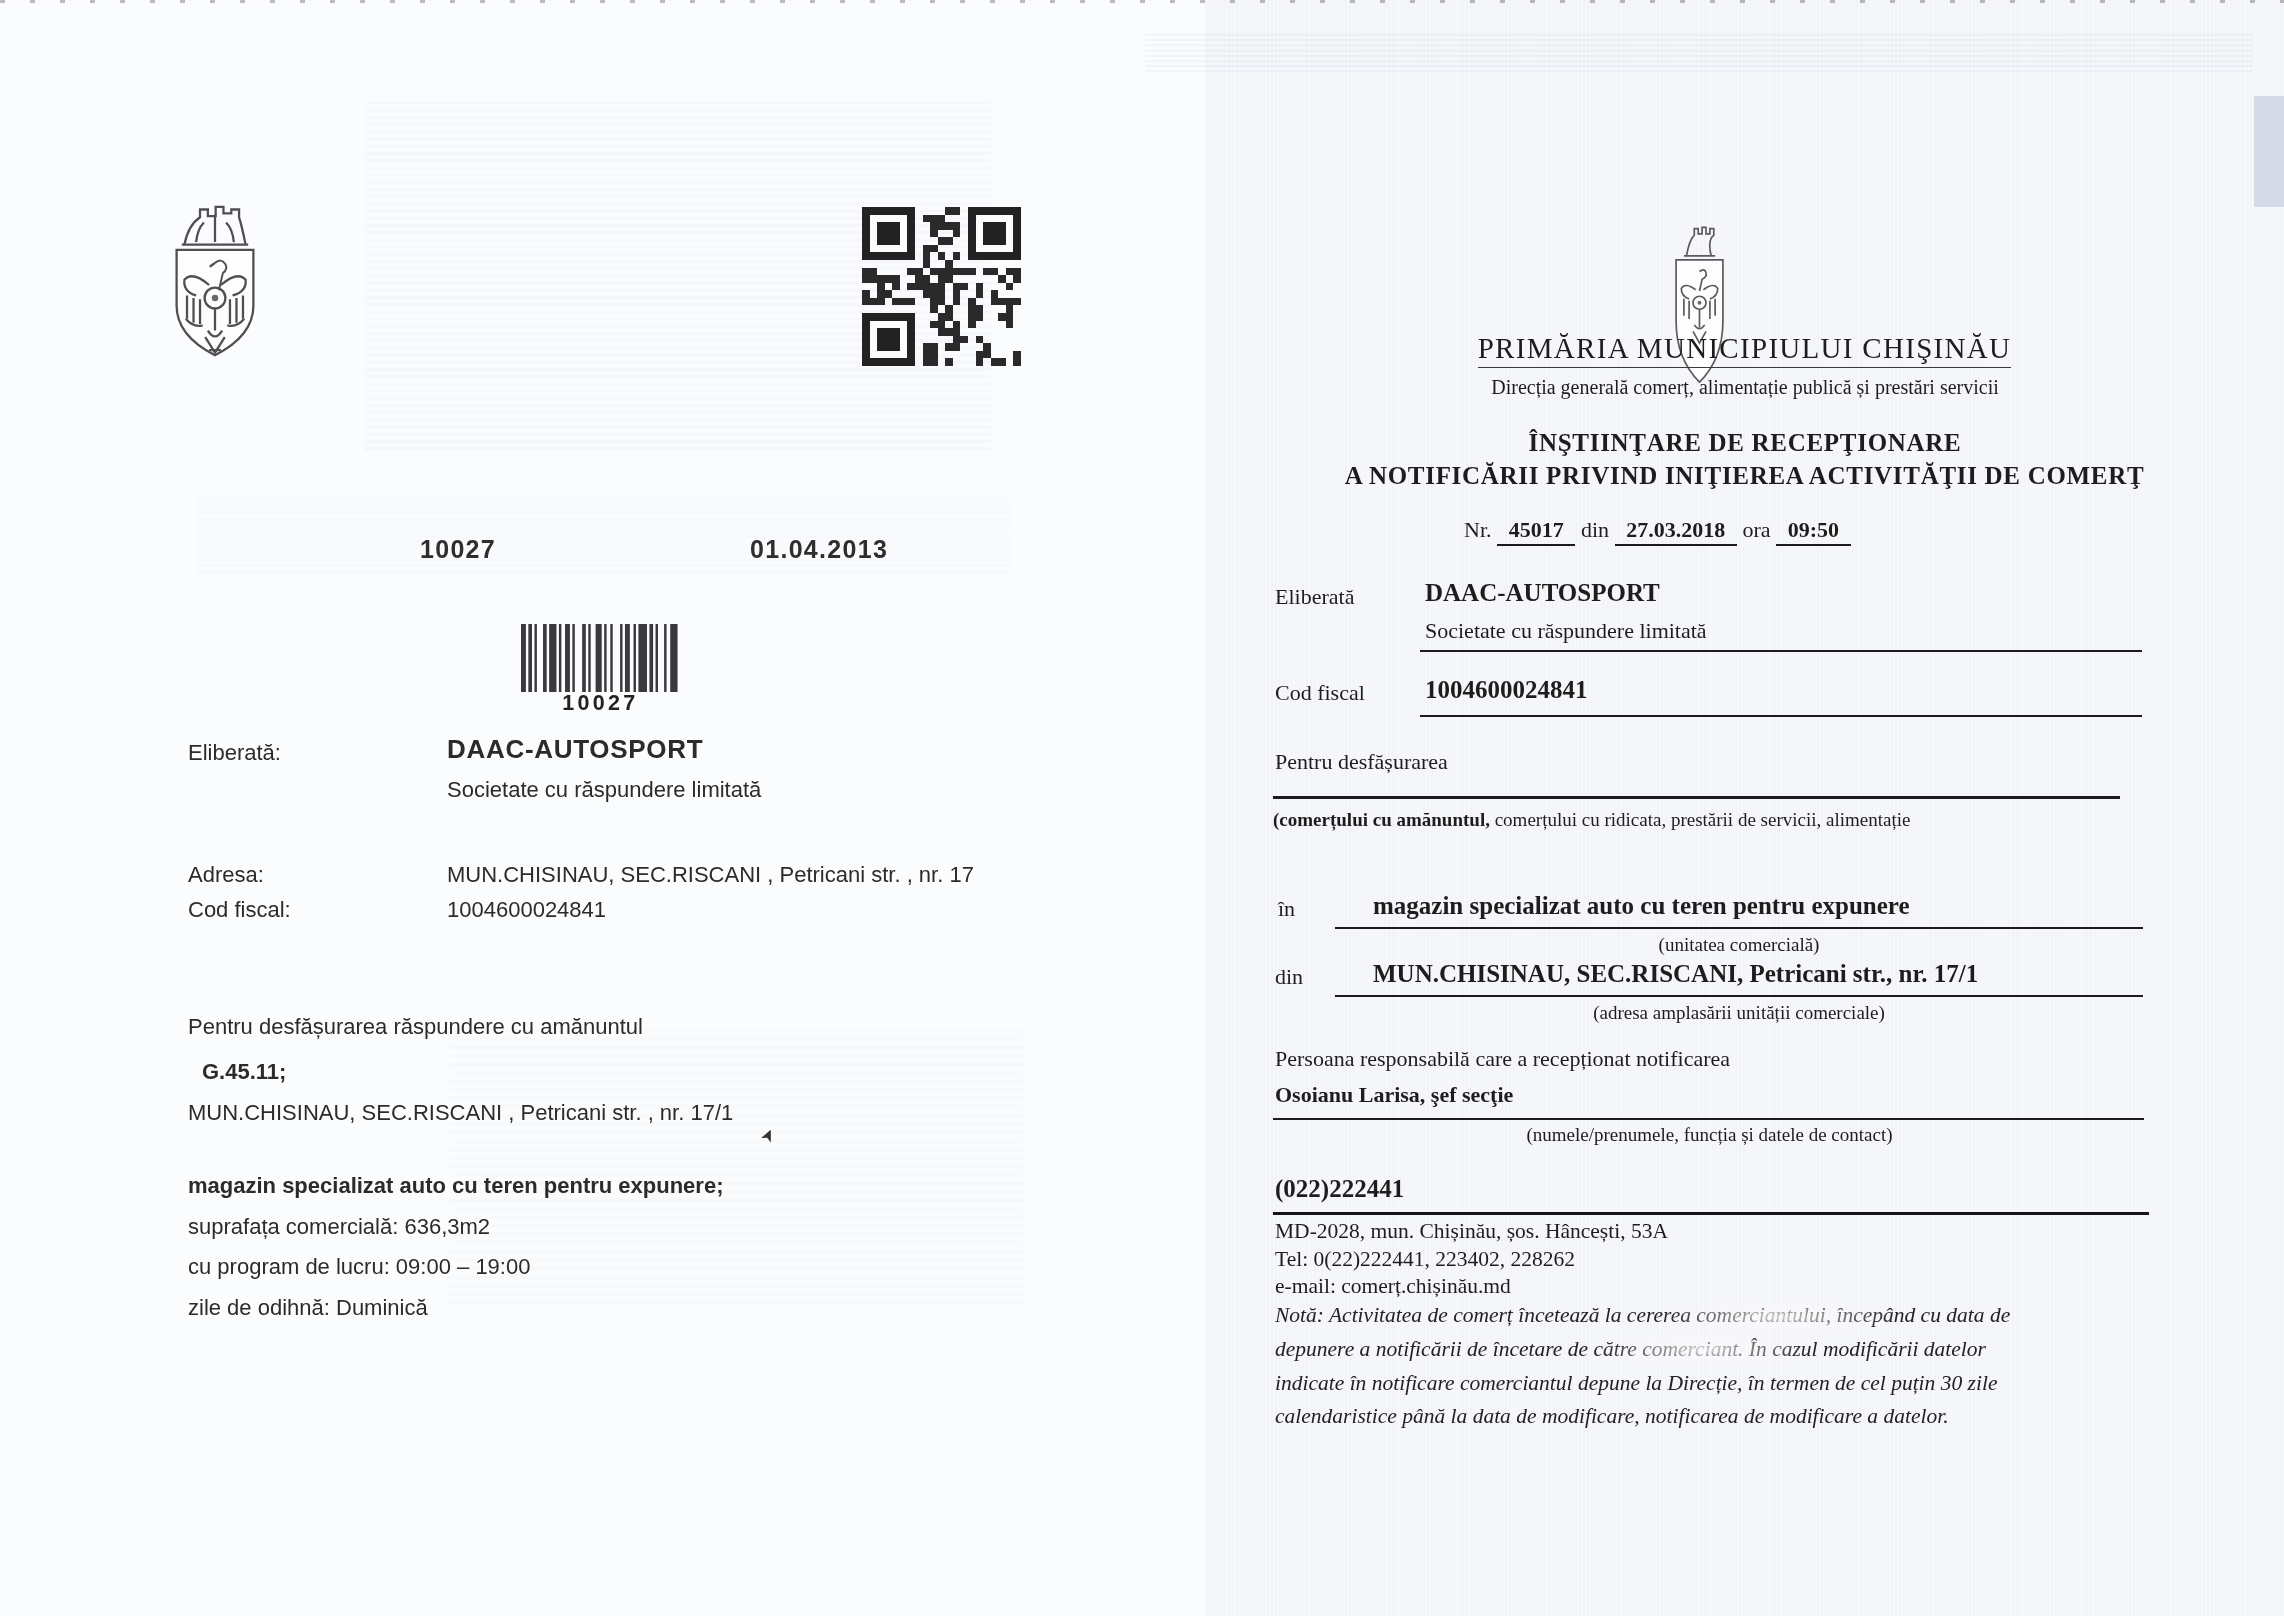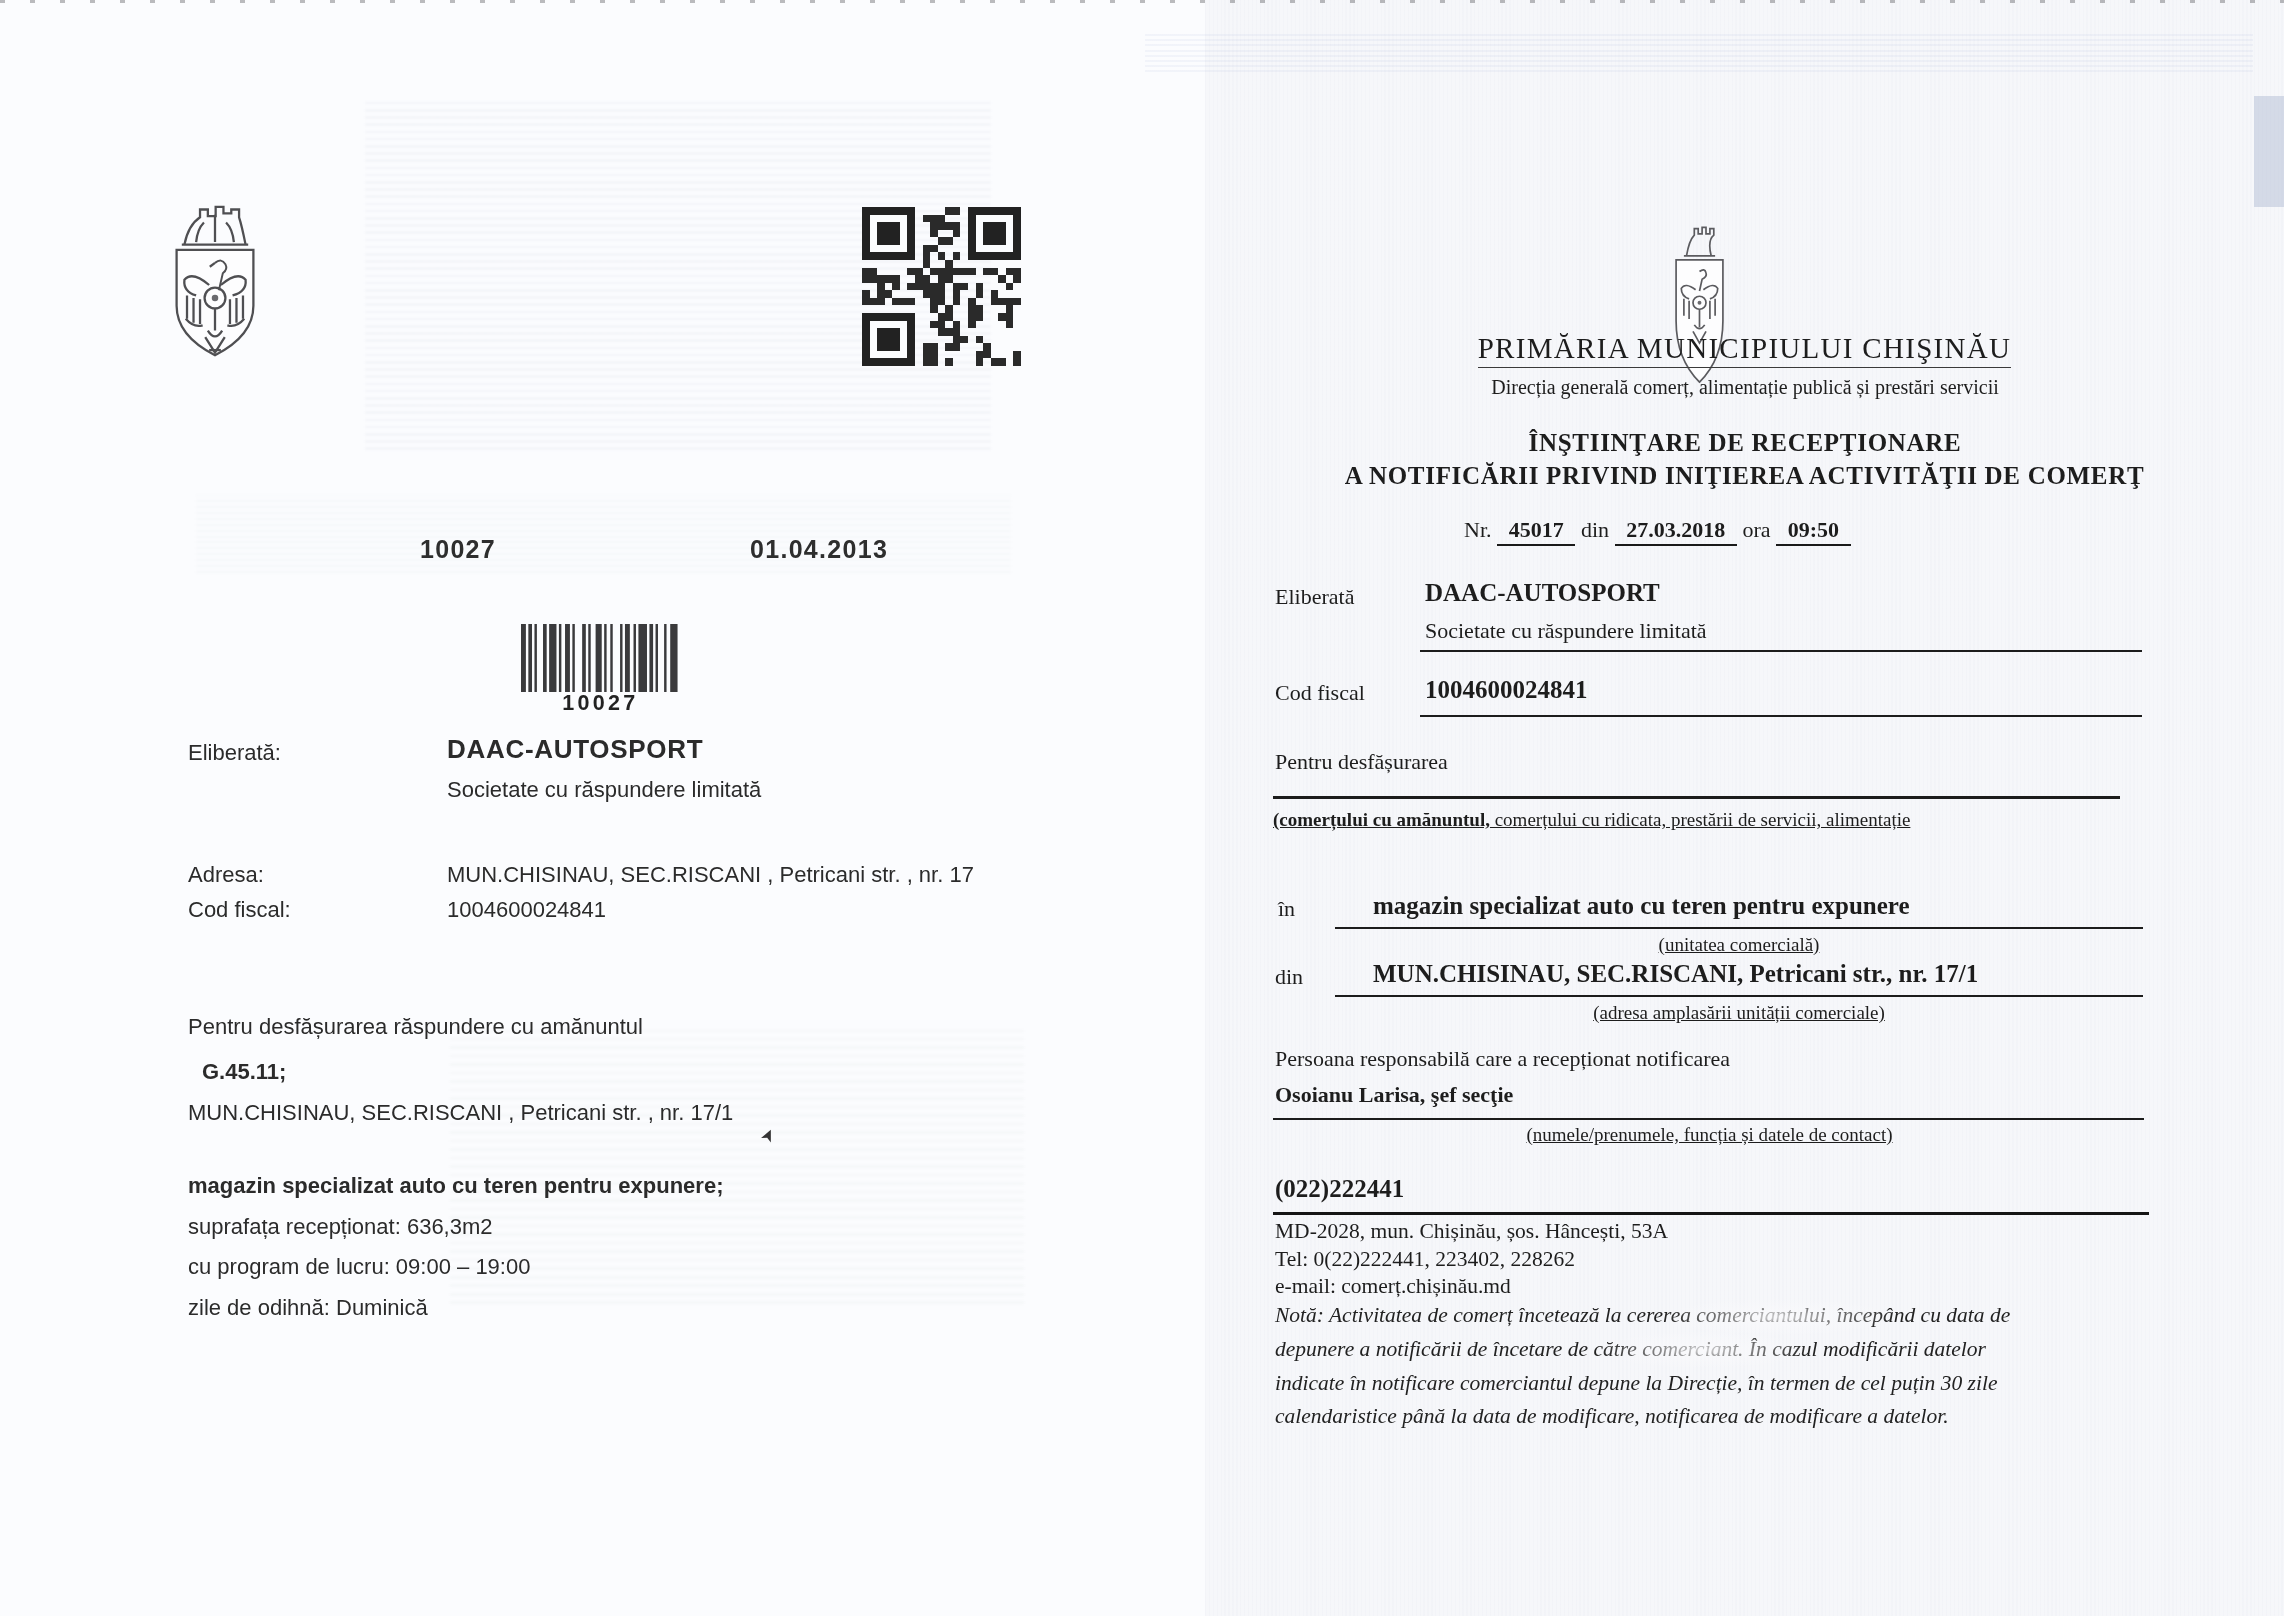--- a/index.html
+++ b/index.html
@@ -29,21 +29,21 @@
   .lp-val{font-size:22px;}
   .lp-bold{font-weight:bold;}
   .lp-company{font-size:26px;font-weight:bold;letter-spacing:0.7px;}
   .barcode-label{font-size:21.5px;font-weight:bold;letter-spacing:3.3px;color:#222;}
   
   .rp{font-family:"Liberation Serif",serif;color:#1d1d1d;margin-top:20px;}
   .rp-inst{font-size:29px;letter-spacing:1.3px;border-bottom:1.3px solid #3a3a3a;padding-bottom:2.6px;}
   .rp-dept{font-size:20px;}
   .rp-title{font-size:25px;font-weight:bold;letter-spacing:0.7px;}
   .rp-body{font-size:22px;}
-  .rp-small{font-size:19px;text-decoration:underline;}
+  .rp-small{font-size:19px;}
   .rp-bold{font-weight:bold;}
   .rp-value{font-size:25px;font-weight:bold;}
   .rp-note{font-size:21.5px;font-style:italic;color:#222;}
   .ul{background:#1c1c1c;height:2px;}
   .ul-thick{background:#151515;height:3.3px;}
   .nr-seg{display:inline-block;border-bottom:2px solid #1a1a1a;padding:0 11.7px 1.3px 11.7px;font-weight:bold;}
   .ctr{text-align:center;}
   svg{display:block;}
   .cursor-mark{font-size:17px;color:#333;transform:rotate(-65deg);}
 </style>
@@ -258,21 +258,21 @@
     <div class="abs lp-val" style="left:447px;top:862px;">MUN.CHISINAU, SEC.RISCANI , Petricani str. , nr. 17</div>
 
     <div class="abs lp-label" style="left:188px;top:897px;">Cod fiscal:</div>
     <div class="abs lp-val" style="left:447px;top:897px;">1004600024841</div>
 
     <div class="abs lp-val" style="left:188px;top:1014px;">Pentru desfășurarea răspundere cu amănuntul</div>
     <div class="abs lp-val lp-bold" style="left:202px;top:1059px;">G.45.11;</div>
     <div class="abs lp-val" style="left:188px;top:1100px;">MUN.CHISINAU, SEC.RISCANI , Petricani str. , nr. 17/1</div>
     <div class="abs cursor-mark" style="left:761px;top:1125px;">➤</div>
     <div class="abs lp-val lp-bold" style="left:188px;top:1173px;">magazin specializat auto cu teren pentru expunere;</div>
-    <div class="abs lp-val" style="left:188px;top:1214px;">suprafața recepționat: 636,3m2</div>
+    <div class="abs lp-val" style="left:188px;top:1214px;">suprafața comercială: 636,3m2</div>
     <div class="abs lp-val" style="left:188px;top:1254px;">cu program de lucru: 09:00 – 19:00</div>
     <div class="abs lp-val" style="left:188px;top:1295px;">zile de odihnă:  Duminică</div>
   </div>
 
   <div class="abs rp" style="left:1205px;top:0;width:1079px;height:1617px;">
 
     <svg class="abs" style="left:467px;top:206px;" width="55" height="160" viewBox="0 0 84 246">
       <g stroke="#5b5b5f" fill="none" stroke-width="2.6">
         <path d="M22 46 Q26 22 34 14 L34 4 h6 v8 h6 V2 h6 v10 h6 V4 h6 l0 10 Q54 22 60 46"></path>
         <path d="M18 46 h48"></path>

